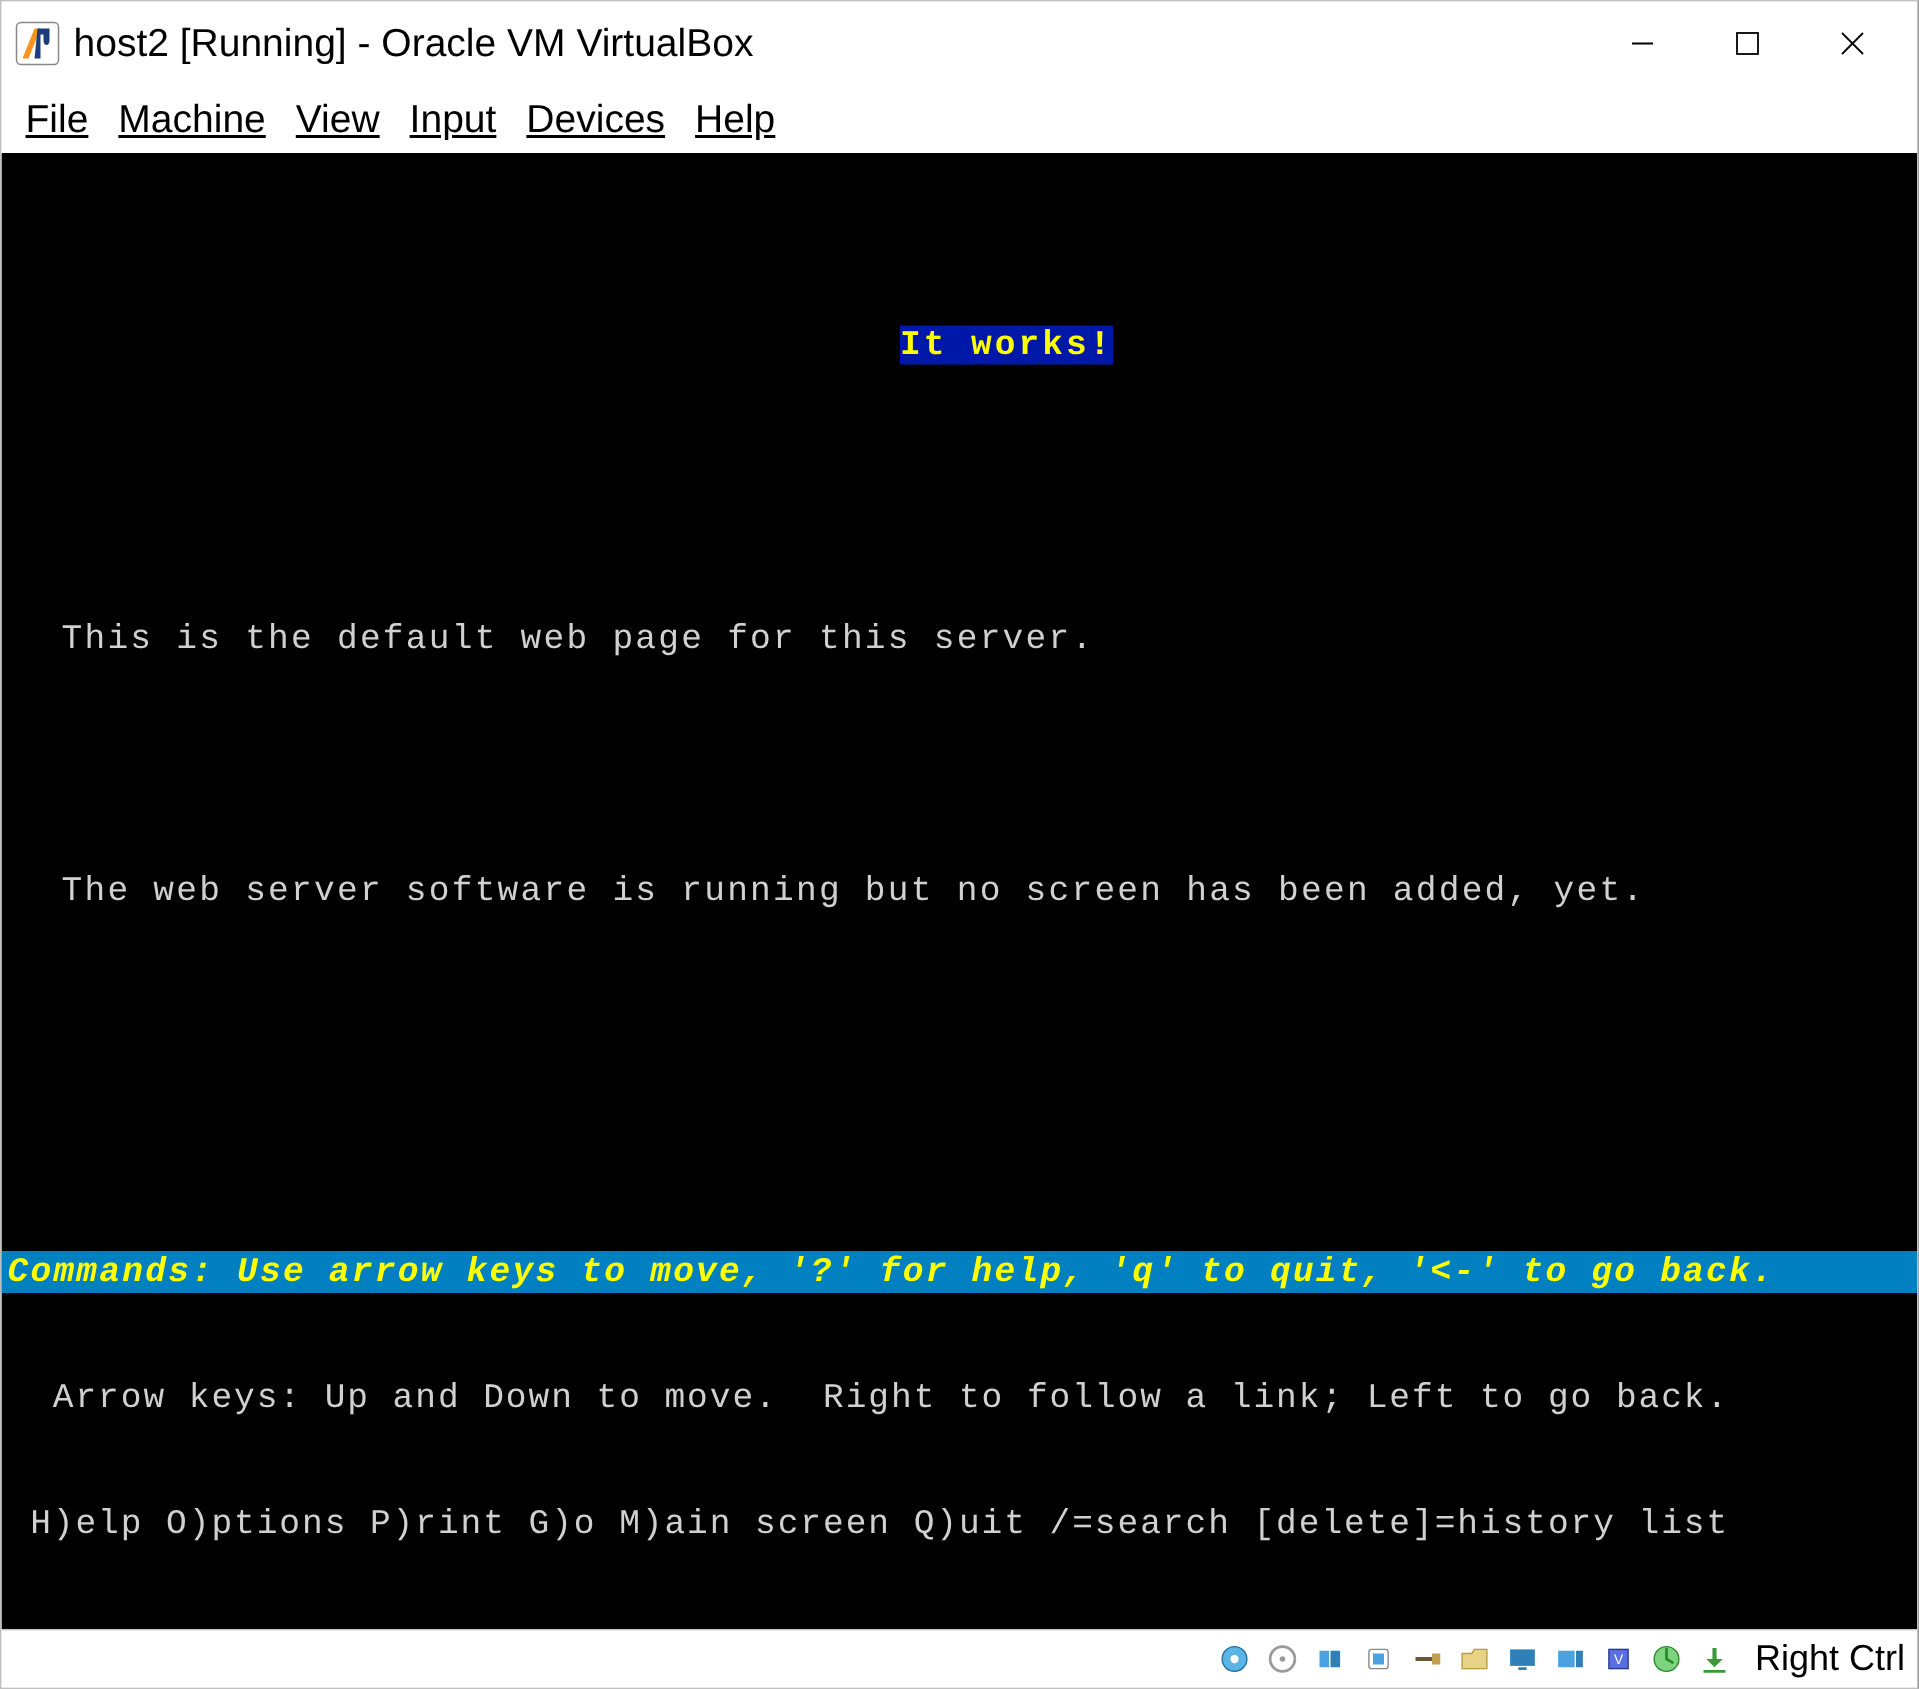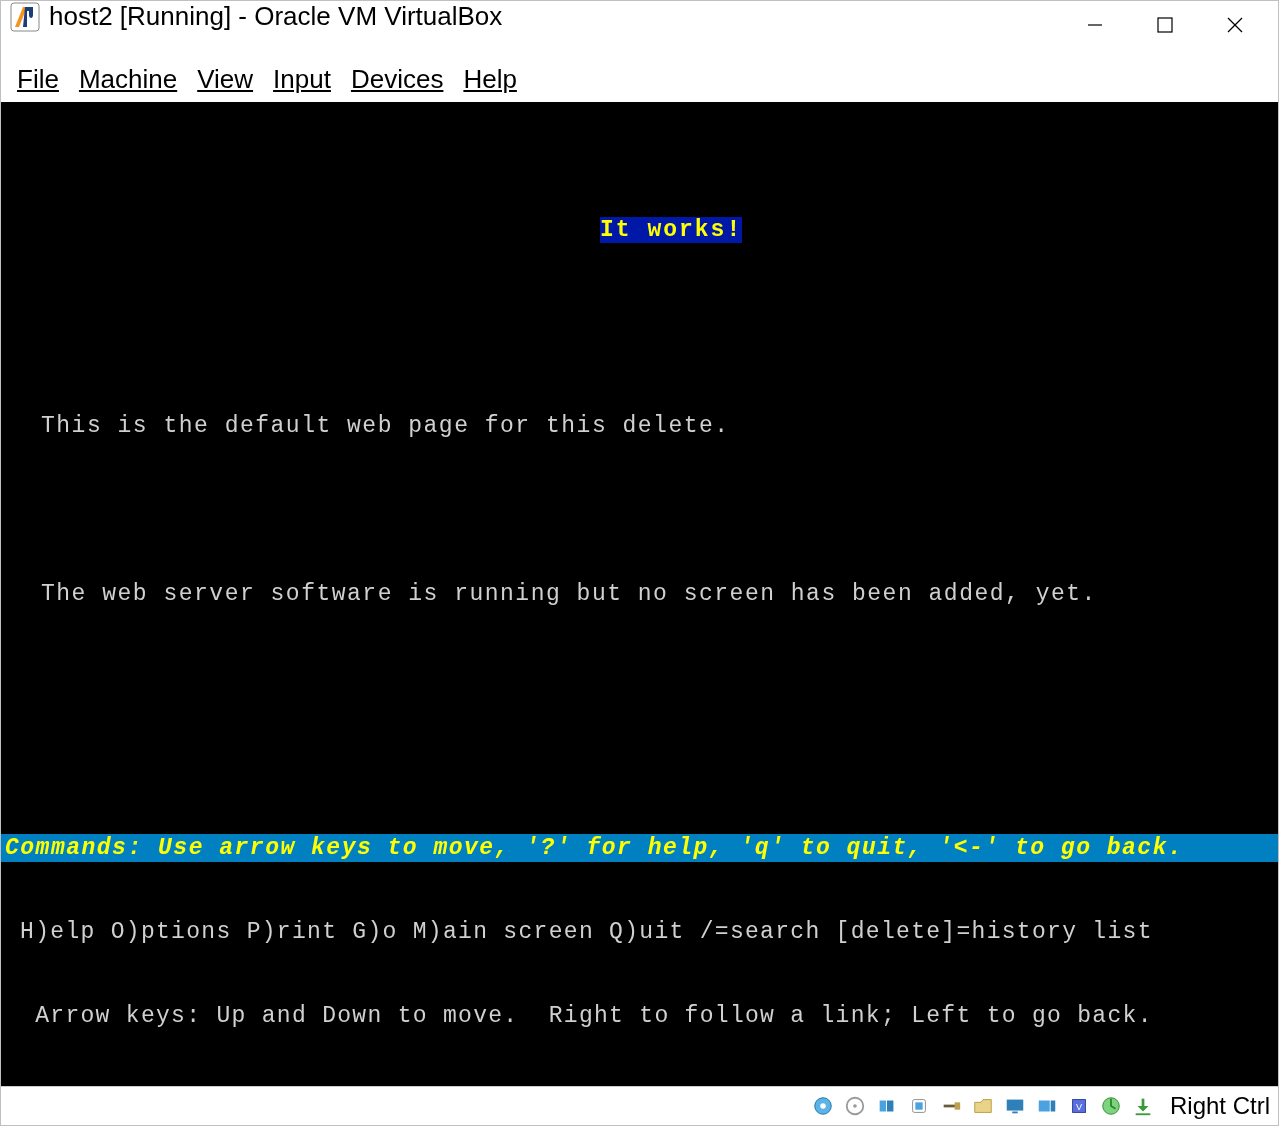--- a/index.html
+++ b/index.html
@@ -11,20 +11,21 @@
     overflow: hidden;
     display: flex;
     flex-direction: column;
     border: 1px solid #c0c0c0;
   }
   
   .titlebar {
     height: 55px;
     background: #fff;
     display: flex;
+    align-items: center;
     padding: 0 8px;
     font-size: 26px;
     color: #000;
   }
   .titlebar .app-icon {
     width: 32px; height: 32px; margin-right: 8px;
     display: inline-block;
   }
   .titlebar .title-text { flex: 0 0 auto; }
   .titlebar .spacer { flex: 1; }
@@ -146,28 +147,28 @@
   <span class="menu-item">Input</span>
   <span class="menu-item">Devices</span>
   <span class="menu-item">Help</span>
 </div>
 
 <div class="terminal">
   <div class="heading-line">
     <span class="heading-text">It works!</span>
   </div>
   <div class="spacer-line"></div>
-  <div class="para">This is the default web page for this delete.</div>
+  <div class="para">This is the default web page for this server.</div>
   <div class="spacer-line"></div>
   <div class="para">The web server software is running but no screen has been added, yet.</div>
 
   <div class="footer">
     <div class="cmdline">Commands: Use arrow keys to move, '?' for help, 'q' to quit, '&lt;-' to go back.</div>
+    <div class="hint">  Arrow keys: Up and Down to move.  Right to follow a link; Left to go back.</div>
     <div class="hint"> H)elp O)ptions P)rint G)o M)ain screen Q)uit /=search [delete]=history list</div>
-    <div class="hint">  Arrow keys: Up and Down to move.  Right to follow a link; Left to go back.</div>
   </div>
 </div>
 
 <div class="statusbar">
   <span class="icon">
     <svg viewBox="0 0 24 24" width="22" height="22">
         <circle cx="12" cy="12" r="9" fill="#5cb3e6" stroke="#1a6fa3"></circle>
         <circle cx="12" cy="12" r="3" fill="#fff"></circle>
       </svg>
   </span>

